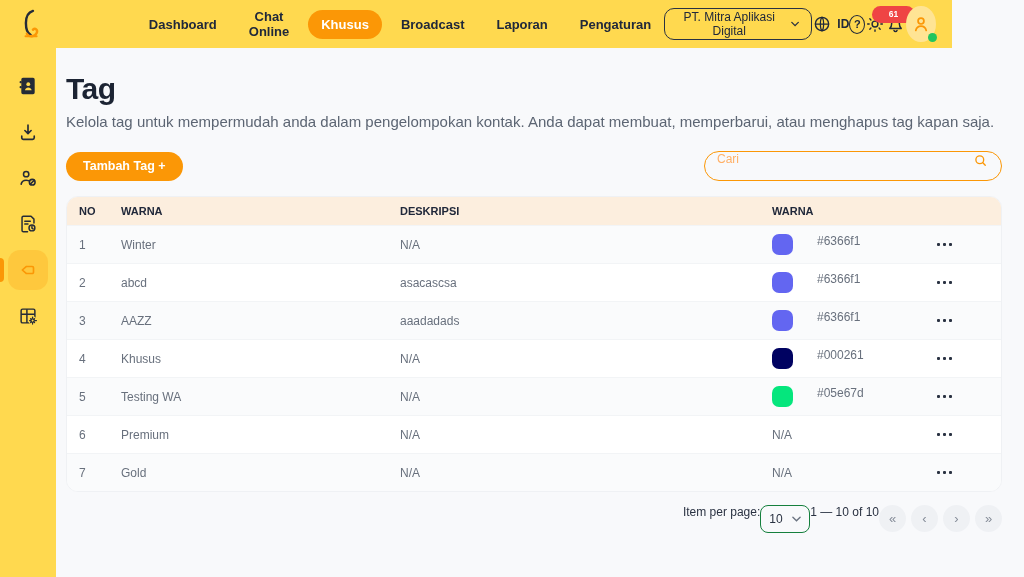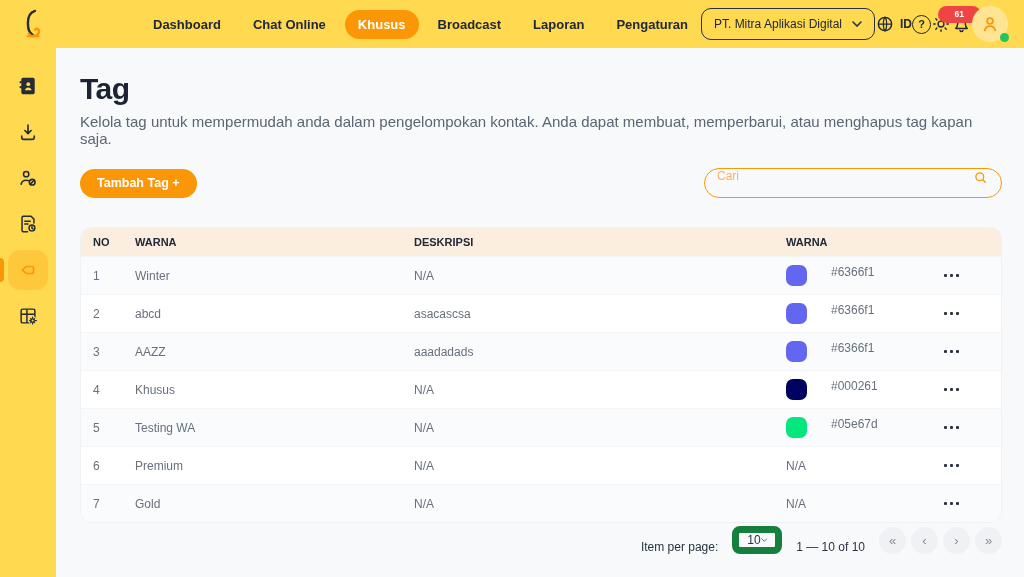--- a/index.html
+++ b/index.html
@@ -1,20 +1,20 @@
 <!DOCTYPE html>
 <html><head>
 <meta charset="utf-8">
 <style>
   * { box-sizing: border-box; margin: 0; padding: 0; }
   html,body { width:1024px; height:577px; overflow:hidden; }
   body { font-family:"Liberation Sans", sans-serif; background:#F8F9FB; position:relative; }
 
   
-  .topbar { position:absolute; top:0; left:0; width:1024px; height:48px;
+  .topbar { position:absolute; top:0; left:0; width:952px; height:48px;
             background:#FFD94F; display:flex; align-items:center; padding:0 16px; z-index:5; }
   .logo { width:36px; height:36px; display:flex; align-items:center; justify-content:center; cursor:pointer; }
   .main-nav { display:flex; align-items:center; gap:6px; margin-left:88px; }
   .nav-item { border:none; background:transparent; font-family:inherit; font-size:13px; font-weight:600;
               color:#20283A; padding:7px 13px; border-radius:999px; cursor:pointer; }
   .nav-item.active { background:#FB9706; color:#fff; }
   .topbar-right { margin-left:auto; display:flex; align-items:center; }
   .company-select { display:flex; align-items:center; gap:10px; height:32px; padding:0 12px;
                     border:1.5px solid #2A3242; border-radius:10px; background:transparent;
                     font-family:inherit; font-size:12px; color:#20283A; cursor:pointer; }
@@ -34,24 +34,24 @@
   .sidebar { position:absolute; top:48px; left:0; bottom:0; width:56px; background:#FFD94F;
              display:flex; flex-direction:column; align-items:center; padding-top:18px; gap:6px; z-index:4; }
   .side-item { position:relative; width:40px; height:40px; border-radius:12px;
                display:flex; align-items:center; justify-content:center; cursor:pointer; }
   .side-item.active { background:rgba(251,151,6,0.25); }
   .side-item.active::before { content:""; position:absolute; left:-8px; top:8px; width:4px; height:24px;
                               background:#FB9706; border-radius:0 4px 4px 0; }
 
   
   .content { position:absolute; top:48px; left:56px; right:0; bottom:0; background:#F8F9FB;
-             padding:24px 22px 0 24px; }
+             padding:24px 22px 0 10px; }
   .page-title { font-size:30px; font-weight:800; color:#1C2433; letter-spacing:-0.5px; margin-bottom:7px; }
   .subtitle { font-size:15px; color:#5C6573; margin-bottom:21px; }
-  .actions-row { display:flex; justify-content:space-between; align-items:center; margin-bottom:29px; }
+  .actions-row { display:flex; justify-content:space-between; align-items:center; margin-bottom:15px; }
   .add-btn { background:#FB9706; border:none; color:#fff; font-family:inherit; font-size:12.5px; font-weight:600;
              padding:0 17px; height:29px; border-radius:15px; cursor:pointer; }
   .search { width:298px; height:30px; border:1px solid #FB9706; border-radius:15px;
             display:flex; align-items:flex-start; padding:0 12px; background:transparent; }
   .search input { flex:1; border:none; outline:none; background:transparent; font-family:inherit;
                   font-size:12px; color:#333; }
   .search input::placeholder { color:#FFB066; }
 
   
   .card { background:#fff; border:1px solid #EFF1F4; border-radius:12px; overflow:hidden; }
@@ -60,24 +60,24 @@
   .thead { height:28px; background:#FCEEDE; font-size:11px; font-weight:700; color:#20283A; }
   .trow { height:38px; font-size:12px; color:#68707D; border-top:1px solid #F2F4F6; background:#fff; }
   .trow:nth-child(odd) { background:#FAFBFC; }
   .c-warna { display:flex; gap:24px; }
   .swatch { width:21px; height:21px; border-radius:7px; flex:0 0 auto; }
   .c-act { display:flex; justify-content:center; }
   .dots { border:none; background:transparent; display:flex; align-items:center; cursor:pointer; padding:6px; }
   .dots i { width:3.4px; height:3.4px; background:#2A3242; border-radius:1px; display:inline-block; margin:0 1.2px; }
 
   
-  .pagination { display:flex; align-items:flex-end; justify-content:flex-end; gap:14px;
-                margin-top:3px; font-size:12px; color:#2A3242; }
+  .pagination { display:flex; align-items:flex-start; justify-content:flex-end; 
+                margin-top:13px; font-size:12px; color:#2A3242; }
   .pp-select { display:flex; align-items:center; justify-content:space-between; width:50px; height:28px;
-               padding:0 8px; border:7px solid #15803d; border-radius:8px; background:transparent;
+               padding:0 8px; border:1px solid #15803d; border-radius:8px; background:transparent;
                font-family:inherit; font-size:12px; color:#2A3242; cursor:pointer; }
   .page-btns { display:flex; gap:5px; }
   .pbtn { width:27px; height:27px; border-radius:50%; border:none; background:#EFF1F4; color:#858C98;
           font-size:13px; display:flex; align-items:center; justify-content:center; cursor:pointer;
           font-family:inherit; }
 </style>
 </head>
 <body>
 
 <header class="topbar">

